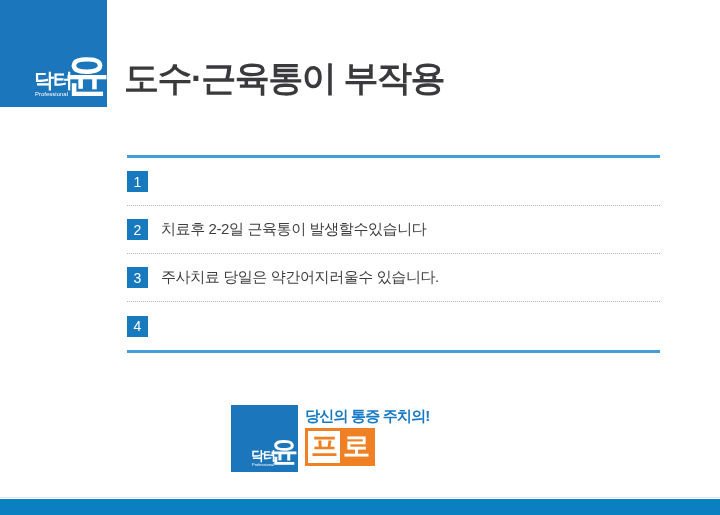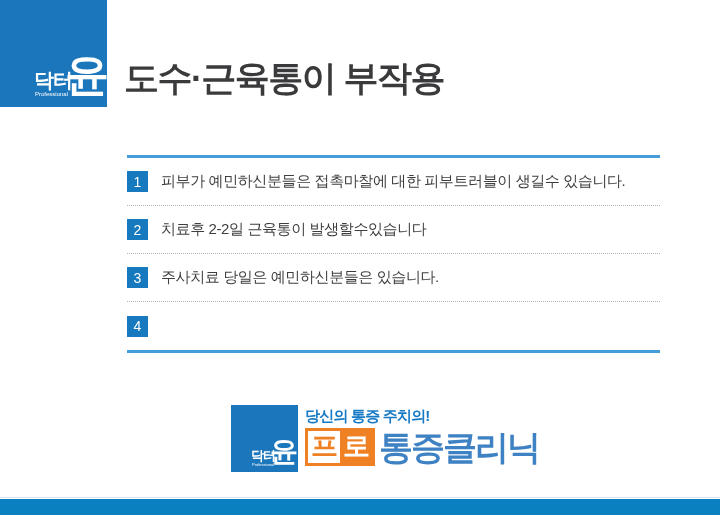--- a/index.html
+++ b/index.html
@@ -141,45 +141,43 @@
     <span class="kr-small">닥터</span>
     <span class="kr-big">윤</span>
     <span class="sub">Professional</span>
   </div>
 
   <h1 class="title">도수·근육통이 부작용</h1>
 
   <div class="list">
     <div class="row">
       <span class="num">1</span>
-      <span class="txt">피부가 예민하신분들은 접촉마찰에 대한 피부트러블이 생길수 있습니다.</span>
     </div>
     <div class="row">
       <span class="num">2</span>
       <span class="txt">치료후 2-2일 근육통이 발생할수있습니다</span>
     </div>
     <div class="row">
       <span class="num">3</span>
-      <span class="txt">주사치료 당일은 예민하신분들은 있습니다.</span>
+      <span class="txt">주사치료 당일은 약간어지러울수 있습니다.</span>
     </div>
     <div class="row">
       <span class="num">4</span>
     </div>
   </div>
 
   <div class="logo logo-footer">
     <span class="kr-small">닥터</span>
     <span class="kr-big">윤</span>
     <span class="sub">Professional</span>
   </div>
   <div class="tagline">당신의 통증 주치의!</div>
   <div class="brand">
     <span class="pro-box">
       <span class="pro-first">프</span>
       <span class="pro-second">로</span>
     </span>
-    <span class="brand-rest">통증클리닉</span>
   </div>
 
   <div class="bottom-divider"></div>
   <div class="bottom-bar"></div>
 
 </div>
 
 </body></html>

